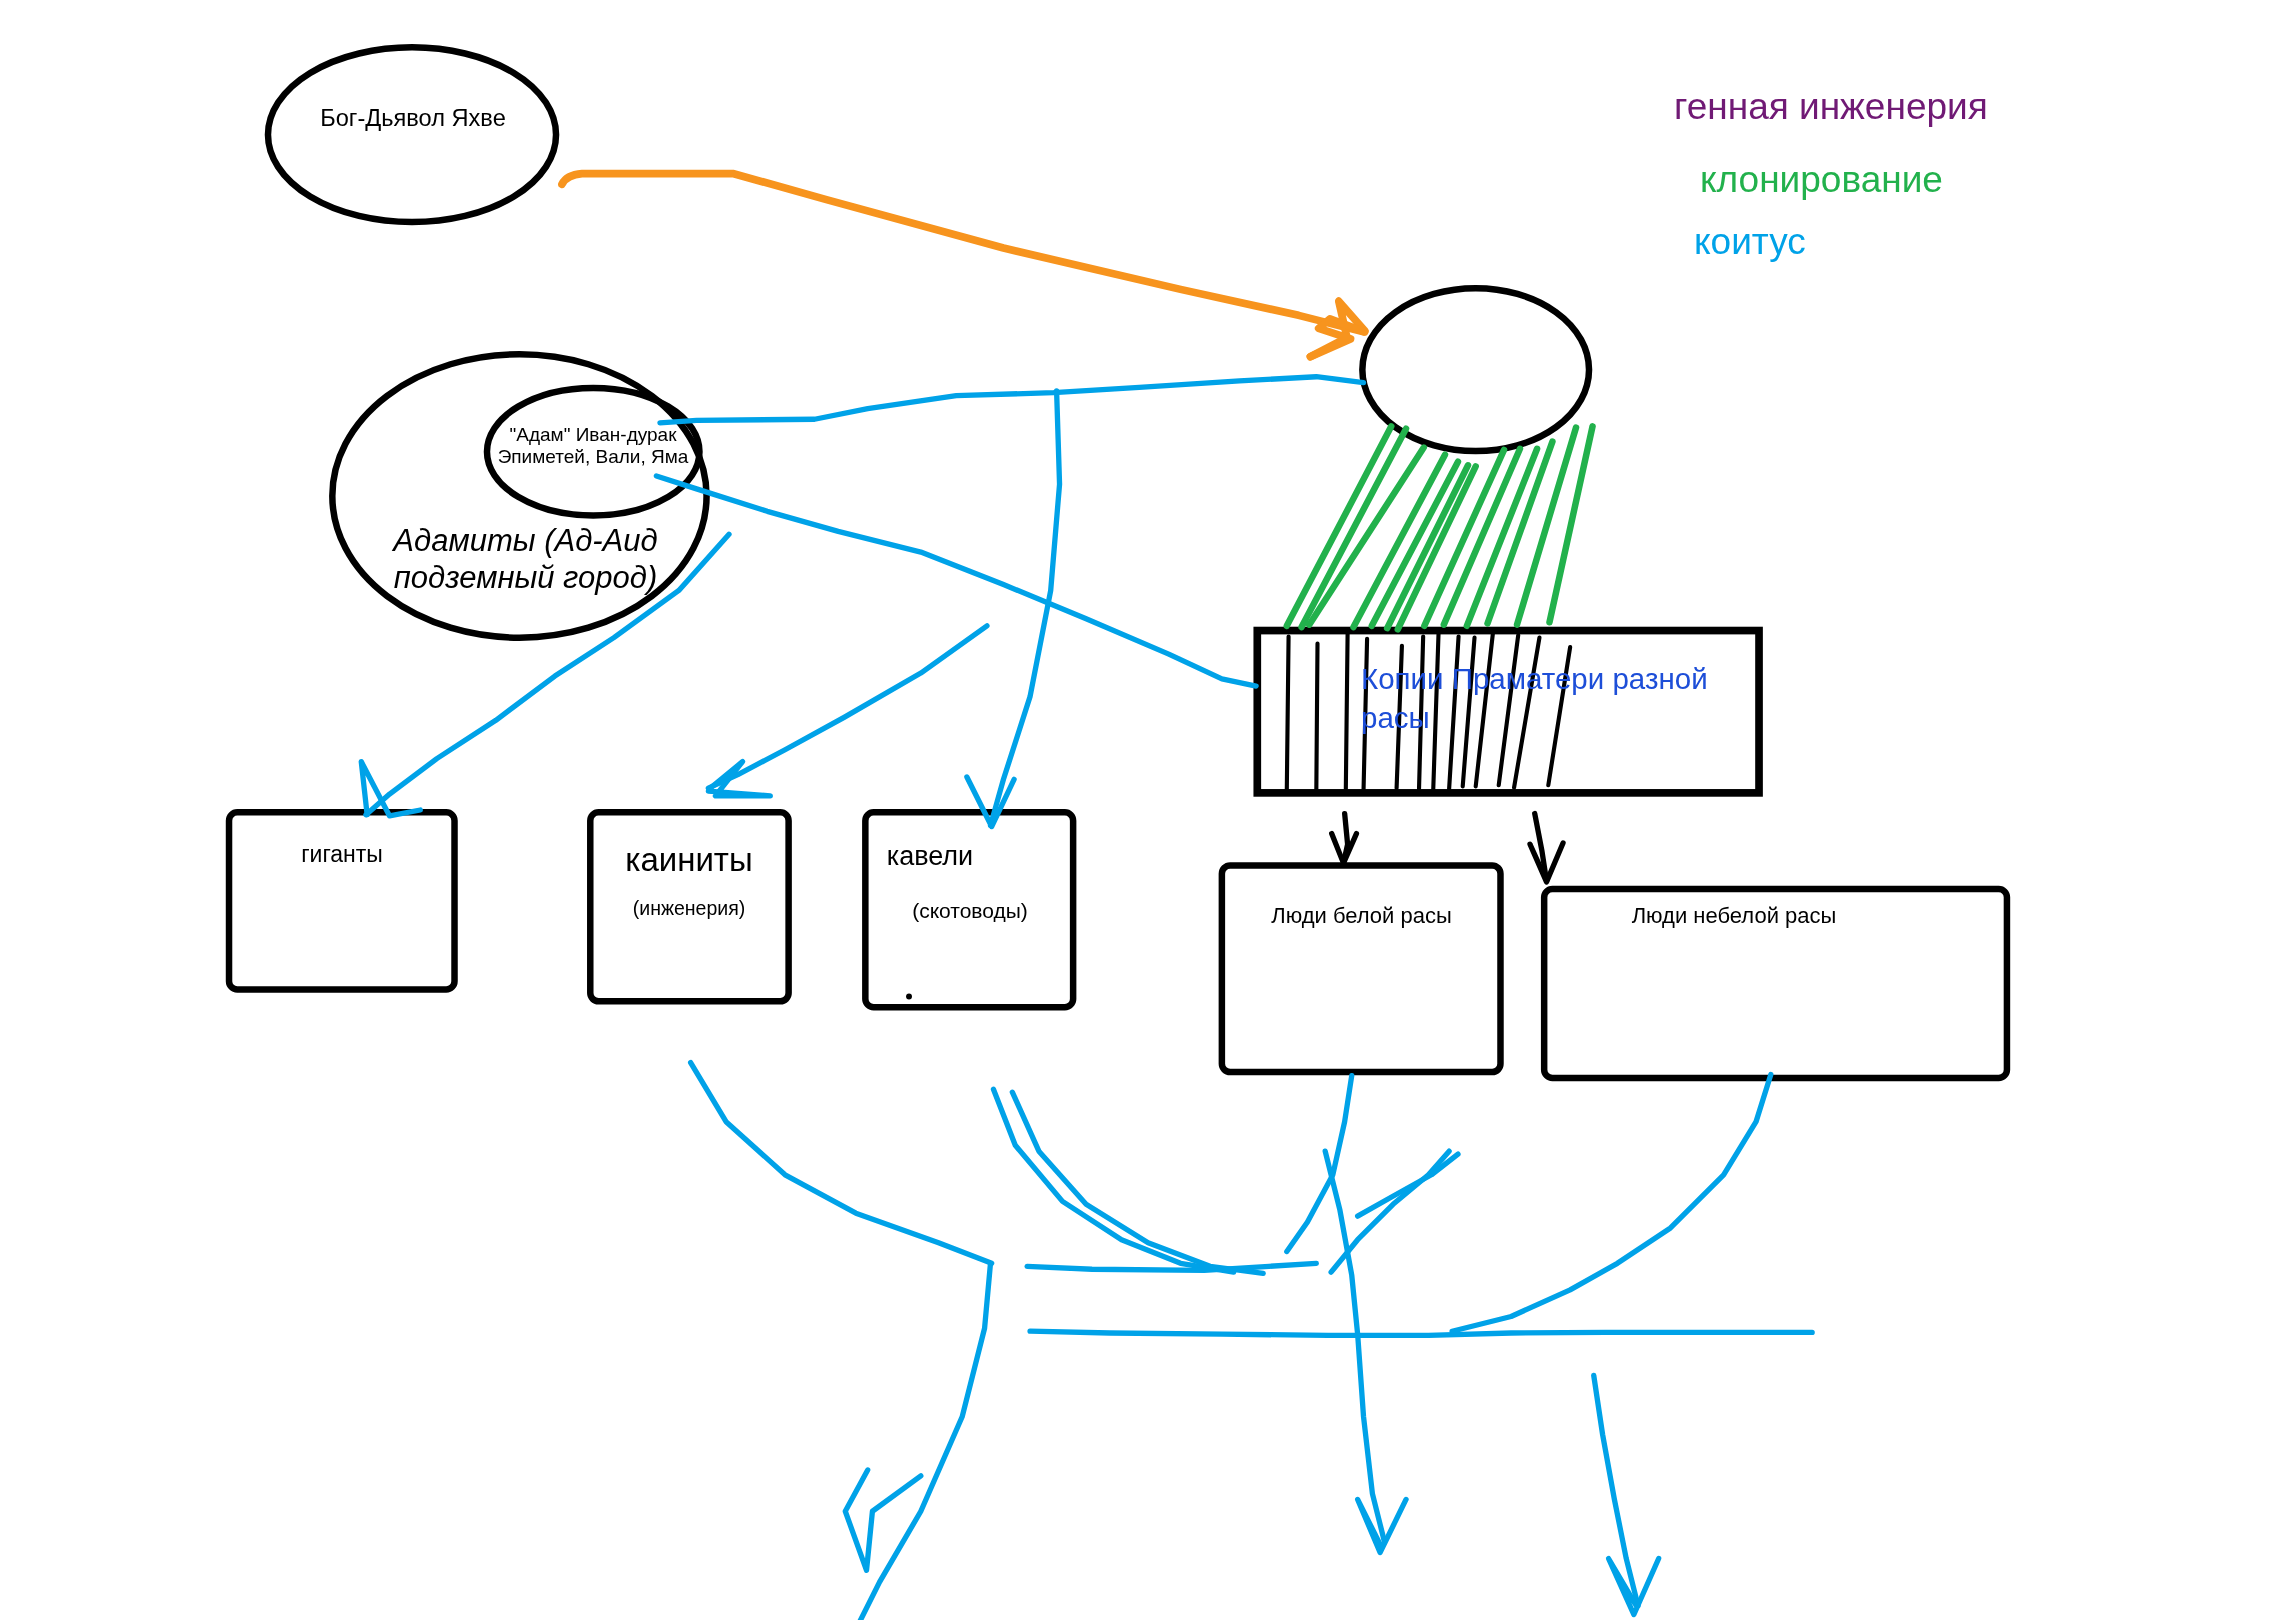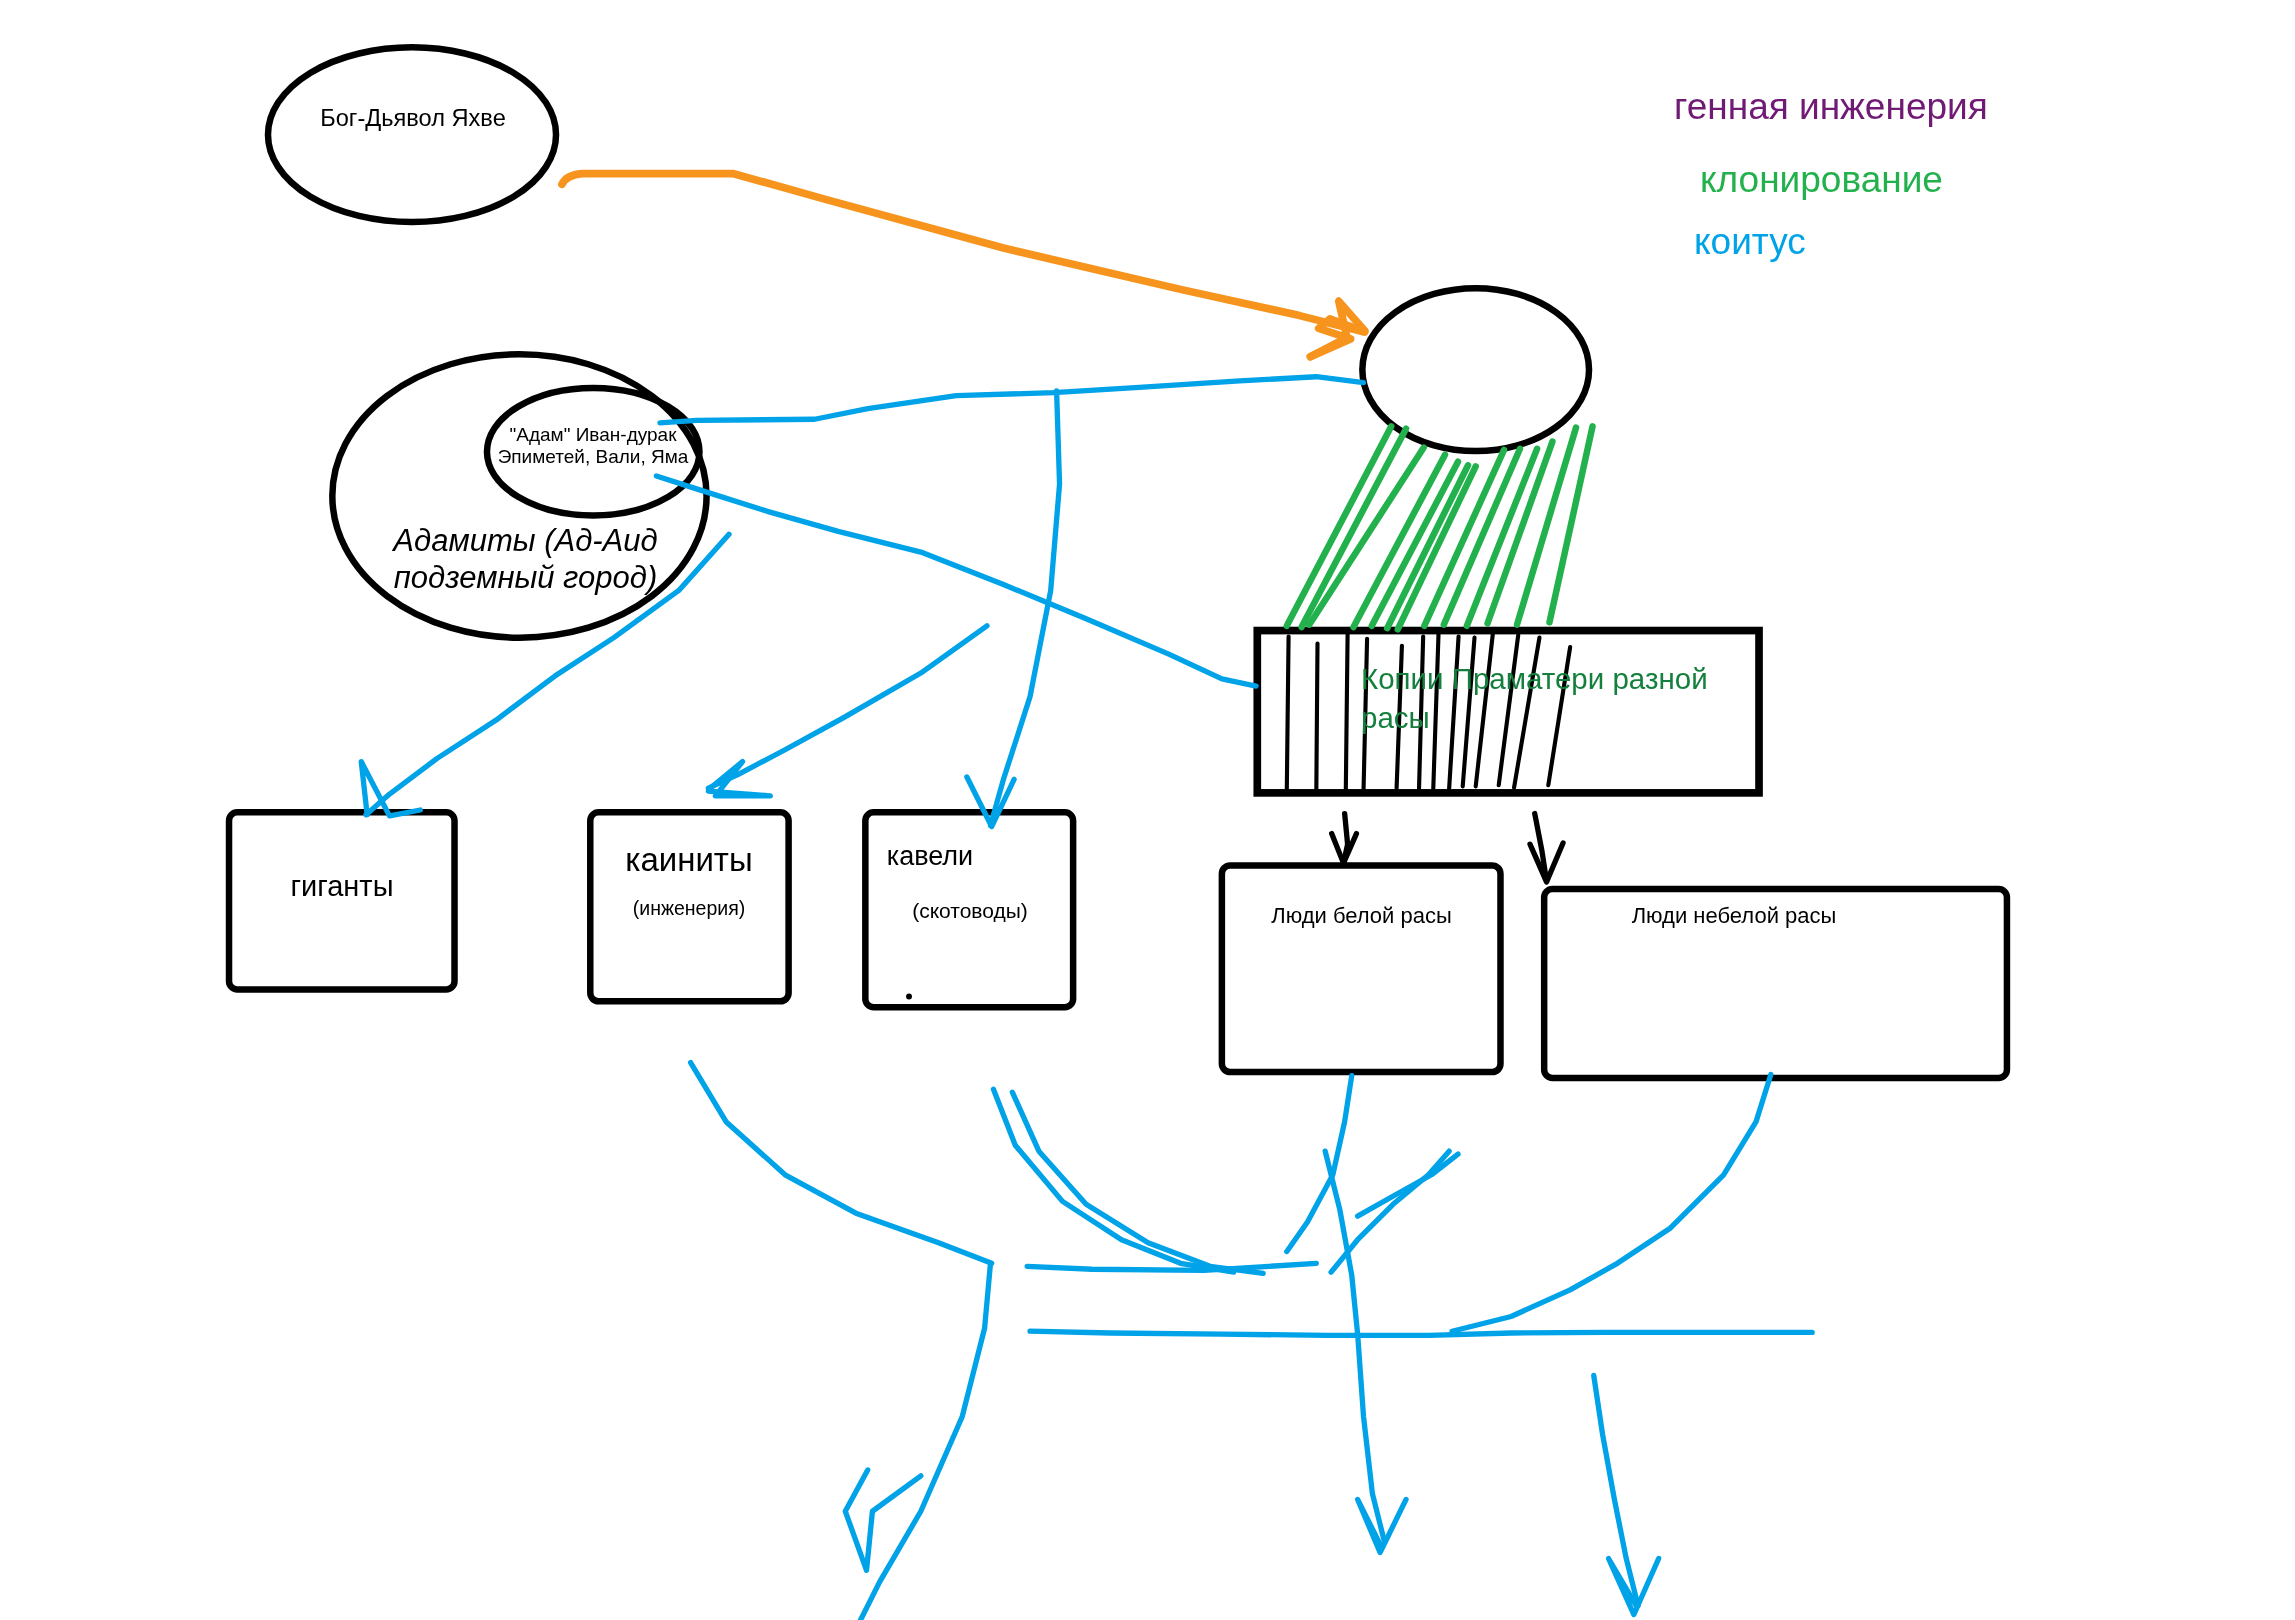--- a/index.html
+++ b/index.html
@@ -128,23 +128,23 @@
 
   <div class="lbl" style="left:277px;top:105px;width:272px;font-size:23.6px;">Бог-Дьявол Яхве</div>
 
 
   <div class="lbl" style="left:475px;top:424px;width:236px;font-size:19px;">"Адам" Иван-дурак
 Эпиметей, Вали, Яма</div>
 
   <div class="lbl" style="left:372px;top:523px;width:307px;font-size:31px;font-style:italic;">Адамиты (Ад-Аид
 подземный город)</div>
 
-  <div class="lbl" style="left:1361px;top:660px;width:354px;font-size:29.5px;text-align:left;color:#15803d;line-height:1.32;">Копии Праматери разной расы</div>
+  <div class="lbl" style="left:1361px;top:660px;width:354px;font-size:29.5px;text-align:left;color:#1d4ed8;line-height:1.32;">Копии Праматери разной расы</div>
 
-  <div class="lbl" style="left:229px;top:841px;width:226px;font-size:29px;margin-top:28px;">гиганты</div>
+  <div class="lbl" style="left:229px;top:841px;width:226px;font-size:23px;">гиганты</div>
 
   <div class="lbl" style="left:590px;top:841px;width:198px;font-size:33px;">каиниты</div>
   <div class="lbl" style="left:590px;top:897px;width:198px;font-size:19.5px;">(инженерия)</div>
 
   <div class="lbl" style="left:826px;top:841px;width:208px;font-size:27px;">кавели</div>
   <div class="lbl" style="left:866px;top:899px;width:208px;font-size:21px;">(скотоводы)</div>
 
   <div class="lbl" style="left:1222px;top:903px;width:279px;font-size:22px;">Люди белой расы</div>
 
   <div class="lbl" style="left:1545px;top:903px;width:378px;font-size:22px;">Люди небелой расы</div>

